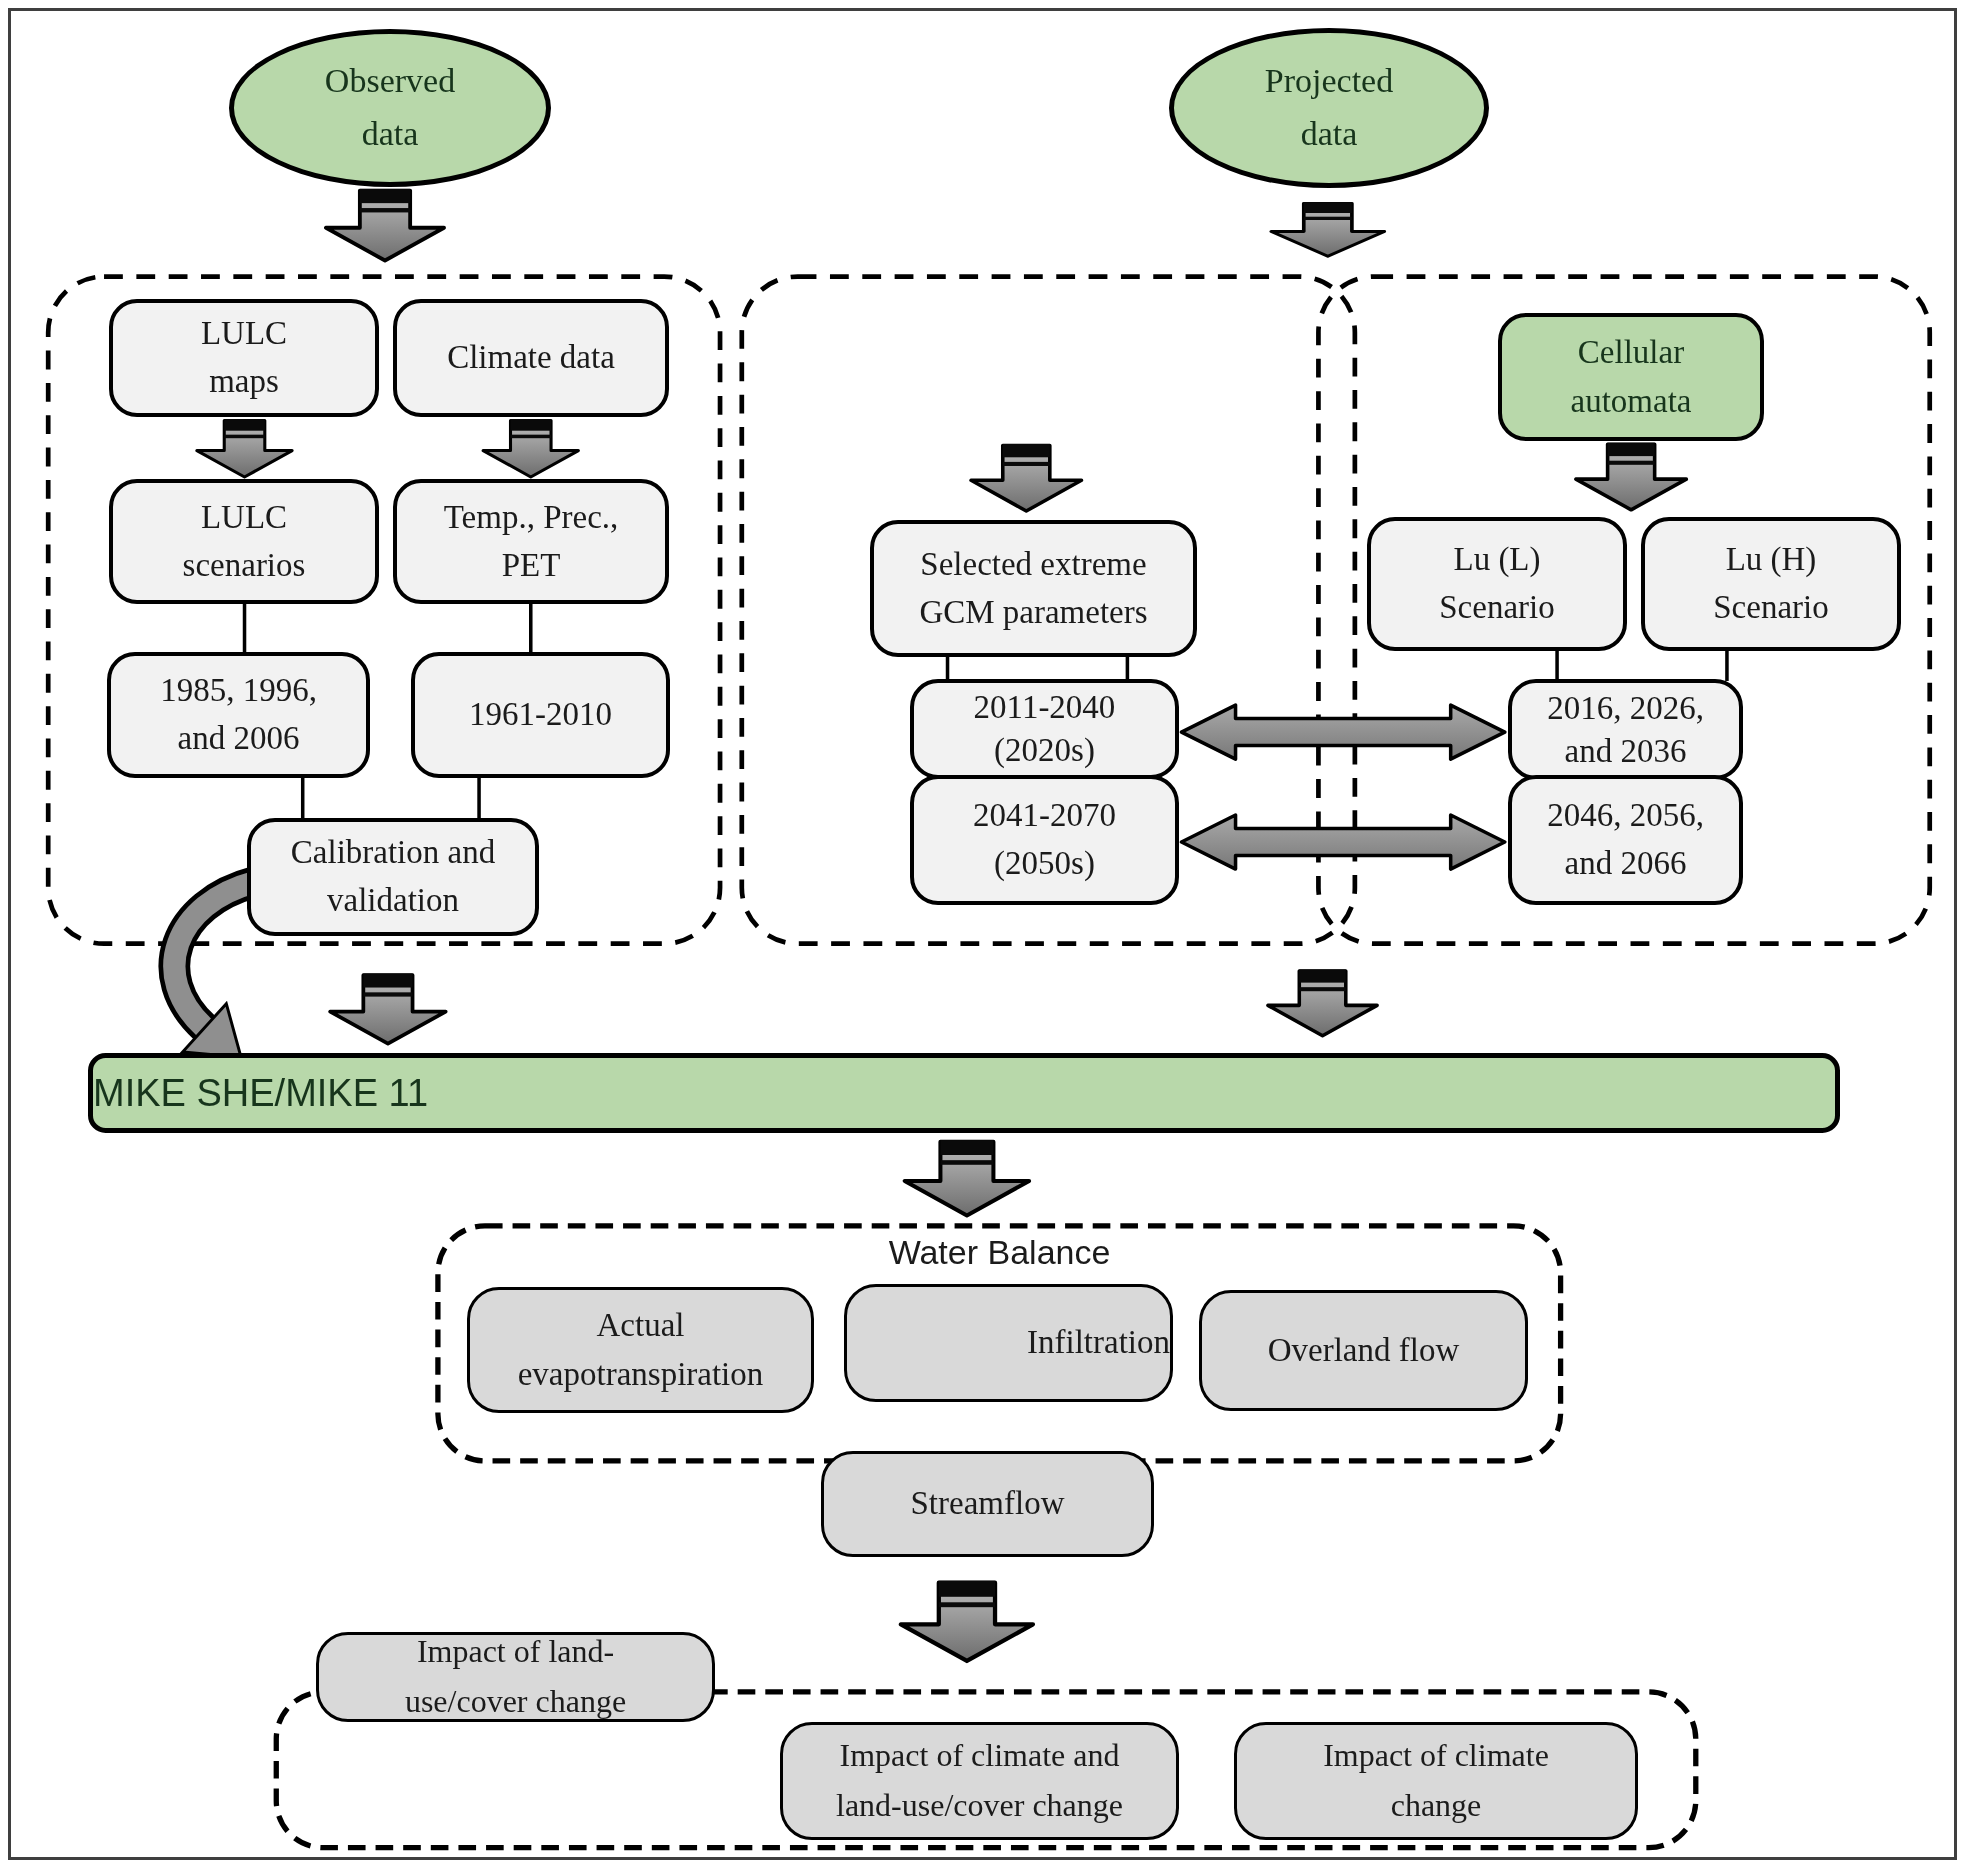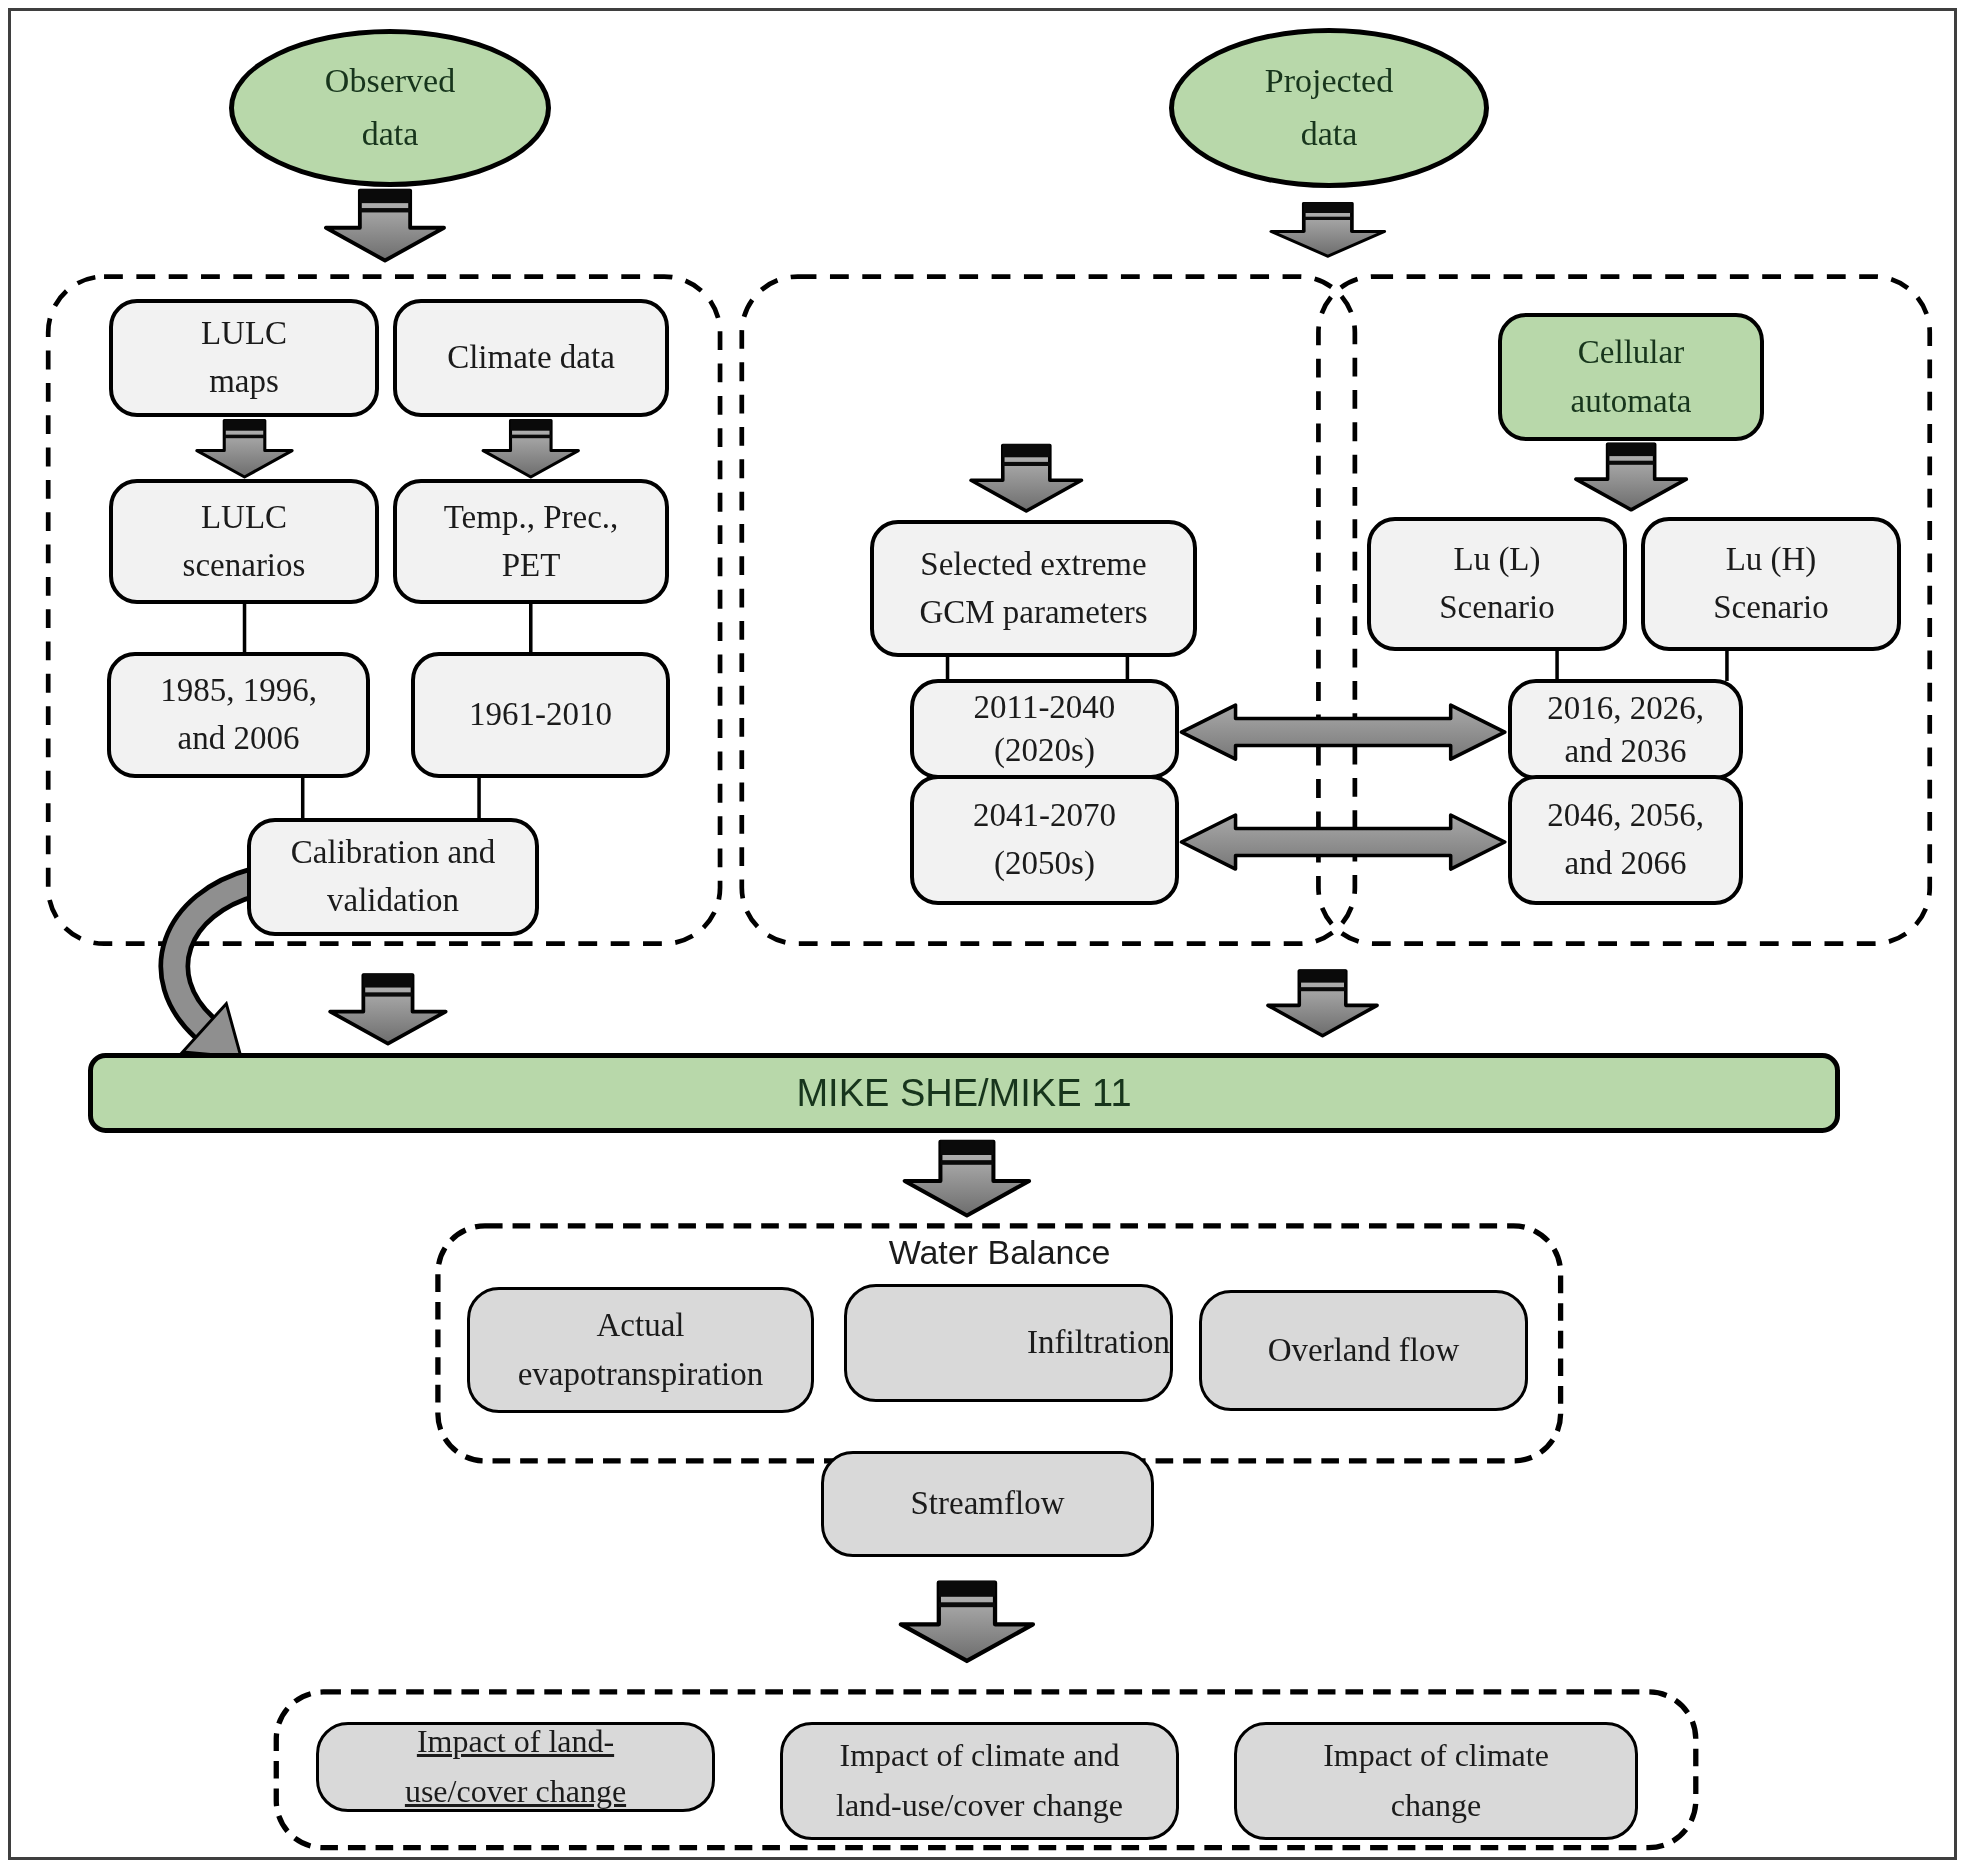--- a/index.html
+++ b/index.html
@@ -21,21 +21,21 @@
   .greenbox{background:var(--green-fill);border:4.7px solid var(--ink);border-radius:28px;
             font-size:33px;line-height:1.5;color:var(--green-ink);}
   .lightbox{background:var(--light-fill);border:4.1px solid var(--ink);border-radius:28px;
             font-size:33px;line-height:1.45;}
   .graybox{background:var(--gray-fill);border:3.5px solid var(--ink);border-radius:32px;
            font-size:33px;line-height:1.5;}
   .impactbox{background:var(--gray-fill);border:3.5px solid var(--ink);border-radius:32px;
            font-size:32px;line-height:1.55;}
   .bar{position:absolute;left:88px;top:1053px;width:1752px;height:80px;box-sizing:border-box;
        background:var(--green-fill);border:5.3px solid var(--ink);border-radius:17.6px;
-       display:flex;align-items:center;justify-content:center;
+       display:flex;align-items:center;justify-content:flex-start;
        font-family:"Liberation Sans","DejaVu Sans",sans-serif;font-size:38px;color:var(--green-ink);}
   .wb-title{position:absolute;left:438px;top:1233px;width:1123px;text-align:center;
        font-family:"Liberation Sans","DejaVu Sans",sans-serif;font-size:34px;color:var(--text-ink);}
 </style>
 </head>
 <body>
 
 <div class="canvas">
 
   <svg class="overlay" viewBox="0 0 3343 3177" xmlns="http://www.w3.org/2000/svg">
@@ -178,21 +178,21 @@
   <div class="node graybox" style="left:844px;top:1284px;width:329px;height:118px;align-items:flex-end;">
     <span>Infiltration</span>
   </div>
   <div class="node graybox" style="left:1199px;top:1290px;width:329px;height:121px;justify-content:center;">
     <span>Overland flow</span>
   </div>
   <div class="node graybox" style="left:821px;top:1427px;width:333px;height:106px;margin-top:24px;">
     <span>Streamflow</span>
   </div>
 
-  <div class="node impactbox" style="left:316px;top:1722px;width:399px;height:90px;text-decoration:underline;">
+  <div class="node impactbox" style="left:316px;top:1632px;width:399px;height:90px;">
     <span>Impact of land-</span>
     <span>use/cover change</span>
   </div>
   <div class="node impactbox" style="left:780px;top:1722px;width:399px;height:118px;">
     <span>Impact of climate and</span>
     <span>land-use/cover change</span>
   </div>
   <div class="node impactbox" style="left:1234px;top:1722px;width:404px;height:118px;">
     <span>Impact of climate</span>
     <span>change</span>

